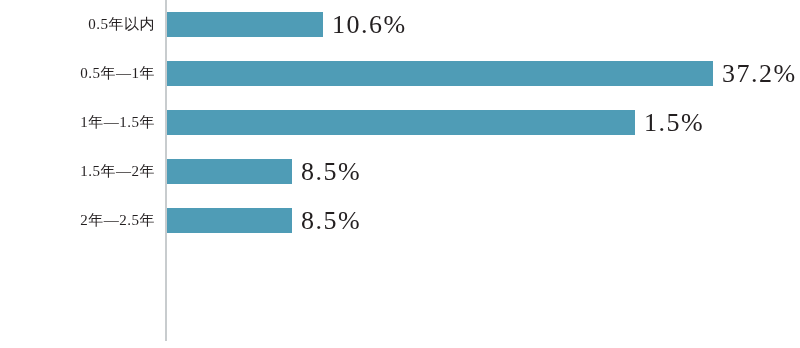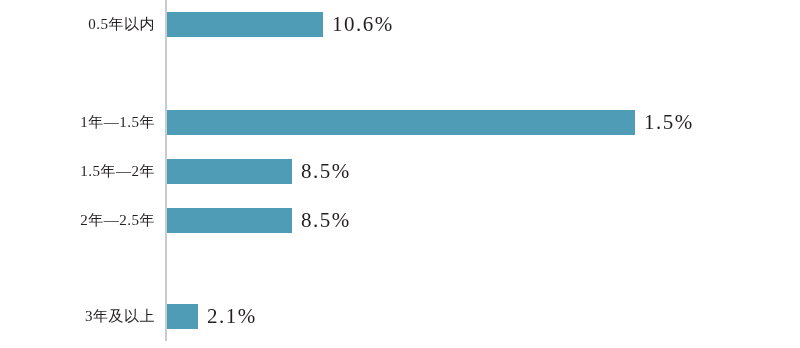--- a/index.html
+++ b/index.html
@@ -71,21 +71,21 @@
     background: #4f9cb6;
   }
 
   .bar-value {
     position: absolute;
     top: 12px;
     height: 25px;
     display: flex;
     align-items: center;
     font-family: "Liberation Serif", "DejaVu Serif", serif;
-    font-size: 21px;
+    font-size: 26px;
     letter-spacing: 1.5px;
     color: #231f20;
     white-space: nowrap;
     padding-left: 9px;
   }
 </style>
 </head>
 <body>
 
 <div id="chart-root" style="background: rgb(255, 255, 255);">
@@ -93,20 +93,27 @@
   <div class="axis-line" style="background: rgb(200, 204, 206);"></div>
 
   <div class="bar-row" style="top:0px;">
     <div class="cat-label">0.5年以内</div>
     <div class="bar-track">
       <div class="bar" style="width: 156px; background: rgb(79, 156, 182);"></div>
       <div class="bar-value" style="left: 156px;">10.6%</div>
     </div>
   </div>
 
+  <div class="bar-row" style="top:49px;">
+    <div class="cat-label">0.5年—1年</div>
+    <div class="bar-track">
+      <div class="bar" style="width: 546px; background: rgb(79, 156, 182);"></div>
+      <div class="bar-value" style="left:546px;">37.2%</div>
+    </div>
+  </div>
 
   <div class="bar-row" style="top:98px;padding-left:20px;">
     <div class="cat-label">1年—1.5年</div>
     <div class="bar-track">
       <div class="bar" style="width: 468px; background: rgb(79, 156, 182);"></div>
       <div class="bar-value" style="left:468px;">1.5%</div>
     </div>
   </div>
 
   <div class="bar-row" style="top:147px;padding-left:36px;">
@@ -119,21 +126,14 @@
 
   <div class="bar-row" style="top:196px;">
     <div class="cat-label">2年—2.5年</div>
     <div class="bar-track">
       <div class="bar" style="width: 125px; background: rgb(79, 156, 182);"></div>
       <div class="bar-value" style="left:125px;">8.5%</div>
     </div>
   </div>
 
 
-  <div class="bar-row" style="top:292px;">
-    <div class="cat-label">3年及以上</div>
-    <div class="bar-track">
-      <div class="bar" style="width: 31px; background: rgb(79, 156, 182);"></div>
-      <div class="bar-value" style="left:31px;">2.1%</div>
-    </div>
-  </div>
 
 </div>
 
 </body></html>

